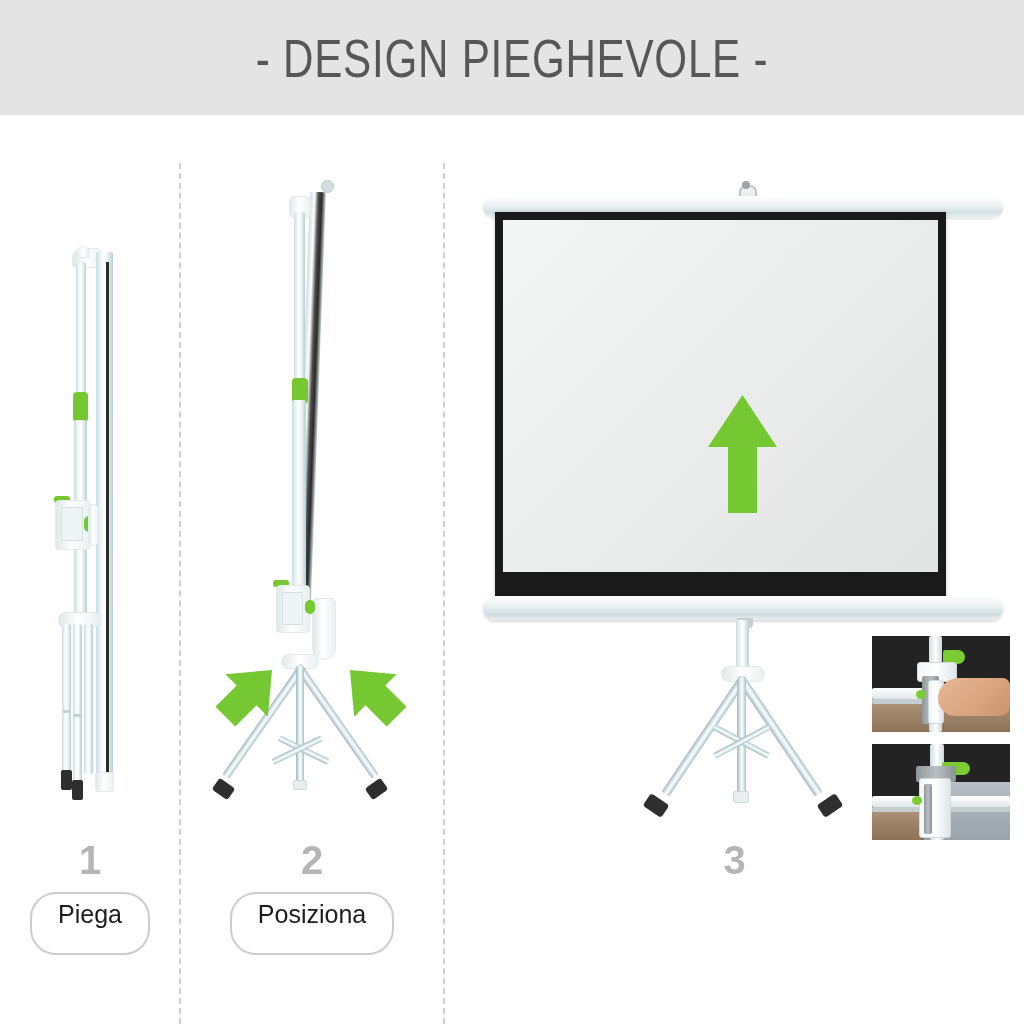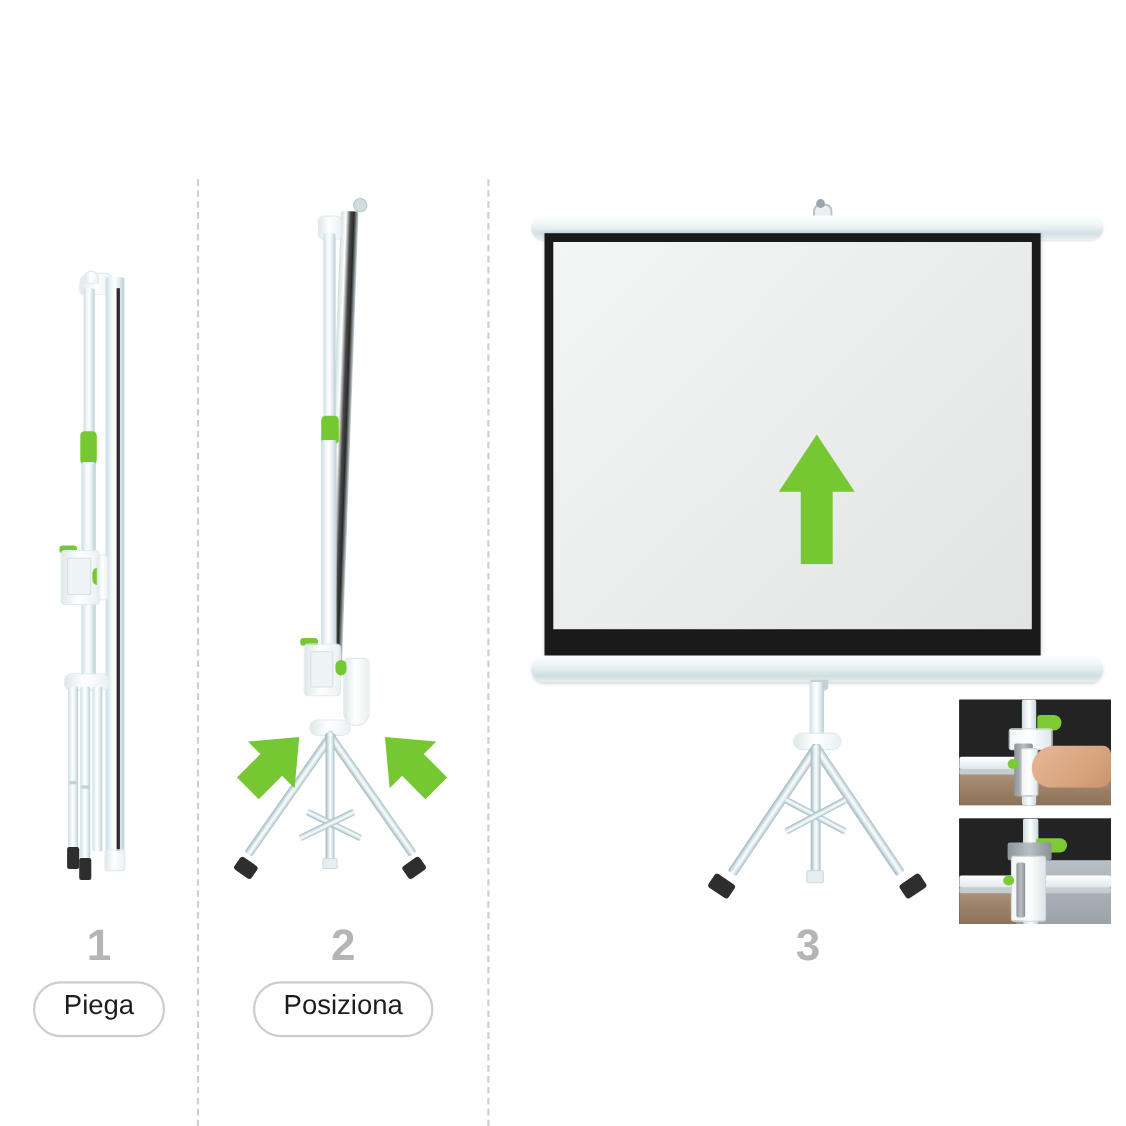--- a/index.html
+++ b/index.html
@@ -69,21 +69,21 @@
     line-height: 1;
     margin-bottom: 12px;
     font-family: "Liberation Sans", sans-serif;
   }
   .step-pill {
     border: 2px solid #cdcdcd;
     border-radius: 26px;
     background: #ffffff;
     color: #1c1c1c;
     font-size: 25px;
-    padding: 8px 26px 14px 26px;
+    padding: 8px 26px 26px 26px;
     line-height: 1;
     white-space: nowrap;
     font-family: "Liberation Sans", sans-serif;
   }
   .cap1 { left: 0px;   top: 840px; width: 180px; }
   .cap2 { left: 181px; top: 840px; width: 262px; }
   .cap3 { left: 445px; top: 840px; width: 579px; }
 
   
   .pole {
@@ -239,20 +239,23 @@
     position: absolute;
     background: linear-gradient(135deg, #e8b795 0%, #d9a480 60%, #c99270 100%);
     border-radius: 28px 10px 14px 24px;
   }
 </style>
 </head>
 <body>
 
 <div class="page">
 
+  <div class="header-band">
+    <div class="header-title">- DESIGN PIEGHEVOLE -</div>
+  </div>
 
   <div class="divider d1"></div>
   <div class="divider d2"></div>
 
   <div class="panel1">
 
     <div class="white-part" style="left:72px; top:248px; width:32px; height:20px; border-radius:10px 8px 4px 4px;"></div>
     <div class="white-part" style="left:76px; top:246px; width:14px; height:12px; border-radius:7px 7px 0 0;"></div>
 
     <div class="pole" style="left:96px; top:252px; width:17px; height:538px;"></div>

